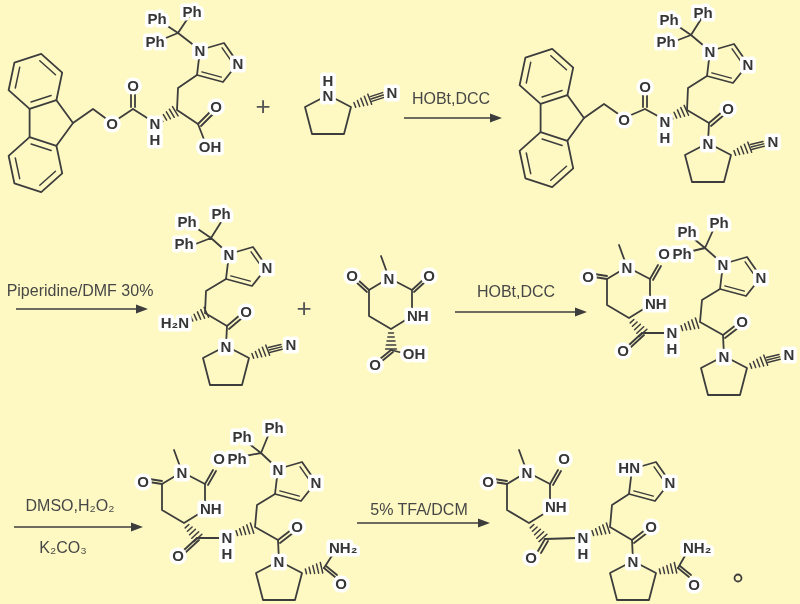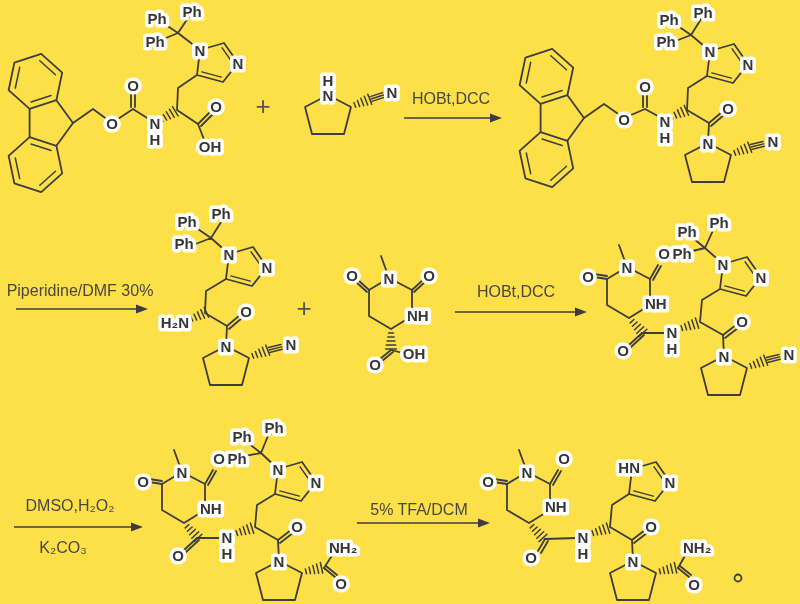--- a/index.html
+++ b/index.html
@@ -1,16 +1,16 @@
 <!DOCTYPE html>
 <html><head>
 <meta charset="utf-8">
 <style>
   html,body{margin:0;padding:0;background:#ffffff;}
-  .page{width:800px;height:604px;background:#fde047;position:relative;overflow:hidden;}
+  .page{width:800px;height:604px;background:#fef9c3;position:relative;overflow:hidden;}
   svg{font-family:"Liberation Sans",sans-serif;}
   .bond{stroke:#3d3d3d;stroke-width:1.8;fill:none;stroke-linecap:round;stroke-linejoin:round;}
   .thin{stroke-width:1.5;}
   .atom{font-family:"Liberation Sans",sans-serif;font-size:15px;font-weight:600;fill:#363636;
         stroke:#ffffff;stroke-width:7px;paint-order:stroke;stroke-linejoin:round;text-anchor:middle;}
   .cond{font-family:"Liberation Sans",sans-serif;font-size:16px;font-weight:400;fill:#474747;text-anchor:middle;stroke:none;}
   .plus{font-family:"Liberation Sans",sans-serif;font-size:26px;font-weight:400;fill:#555;text-anchor:middle;stroke:none;}
   .arrowline{stroke:#3d3d3d;stroke-width:1.7;}
   .arrowhead{fill:#3d3d3d;stroke:none;}
 </style>

